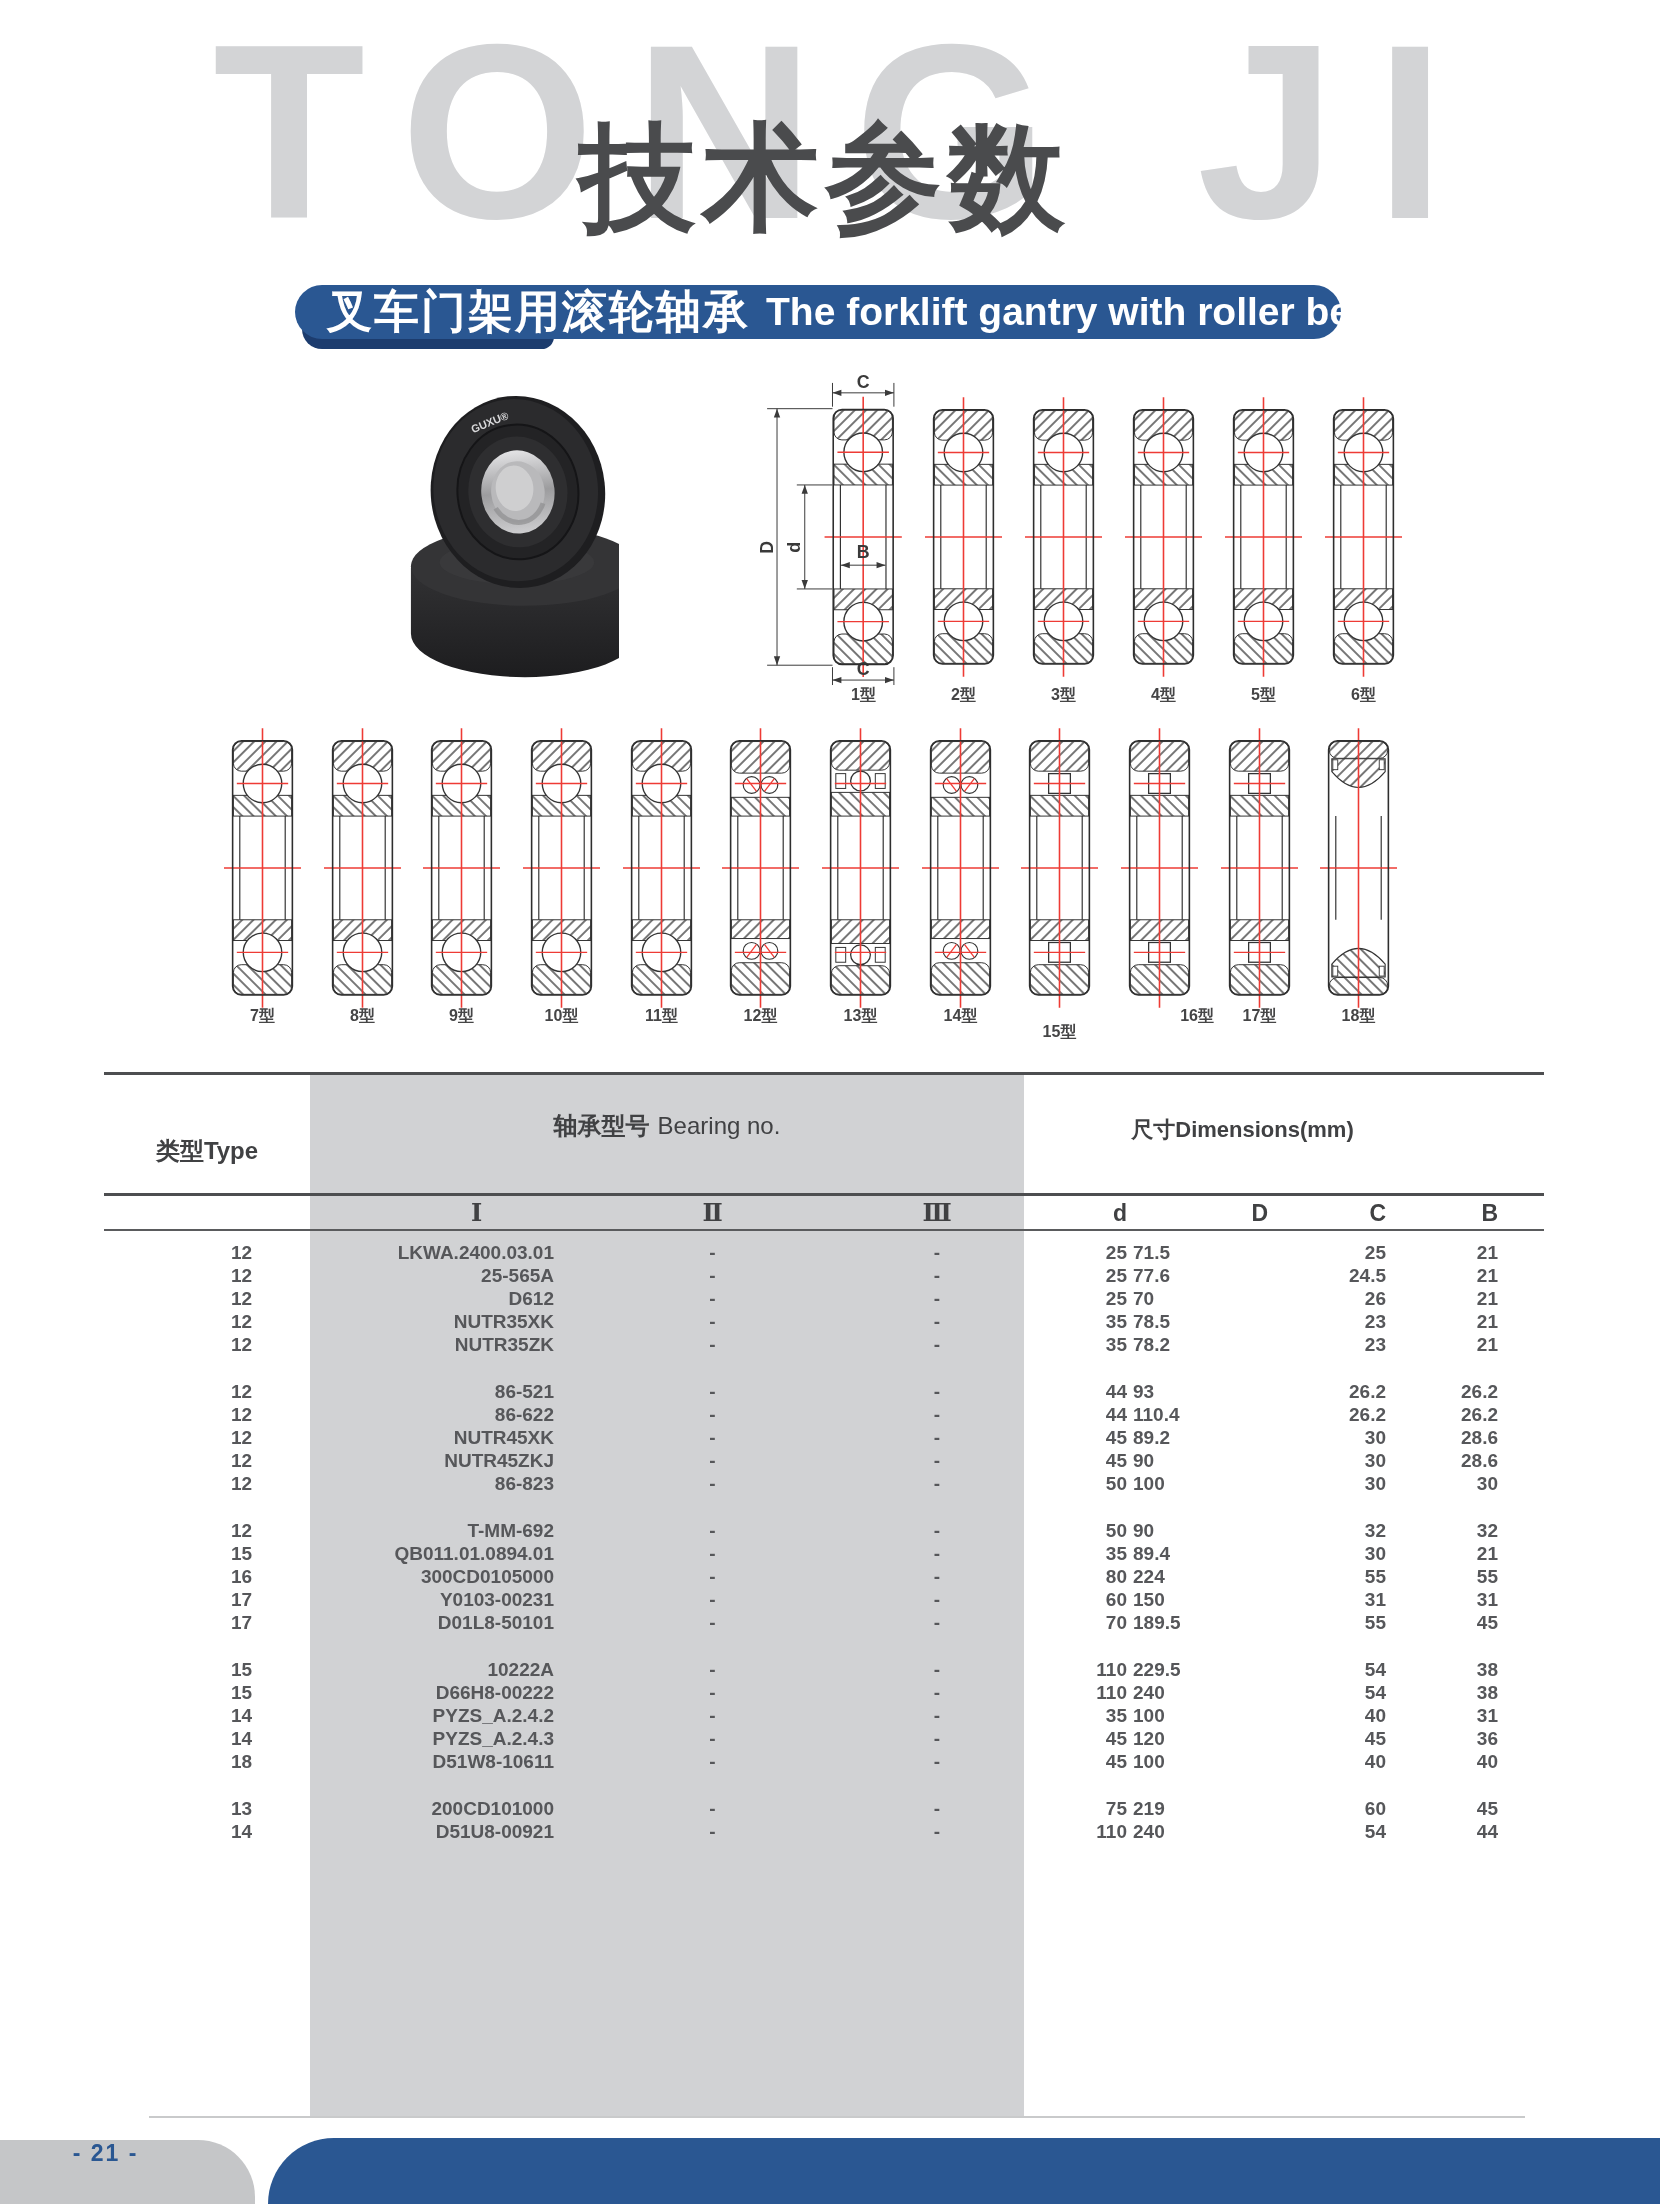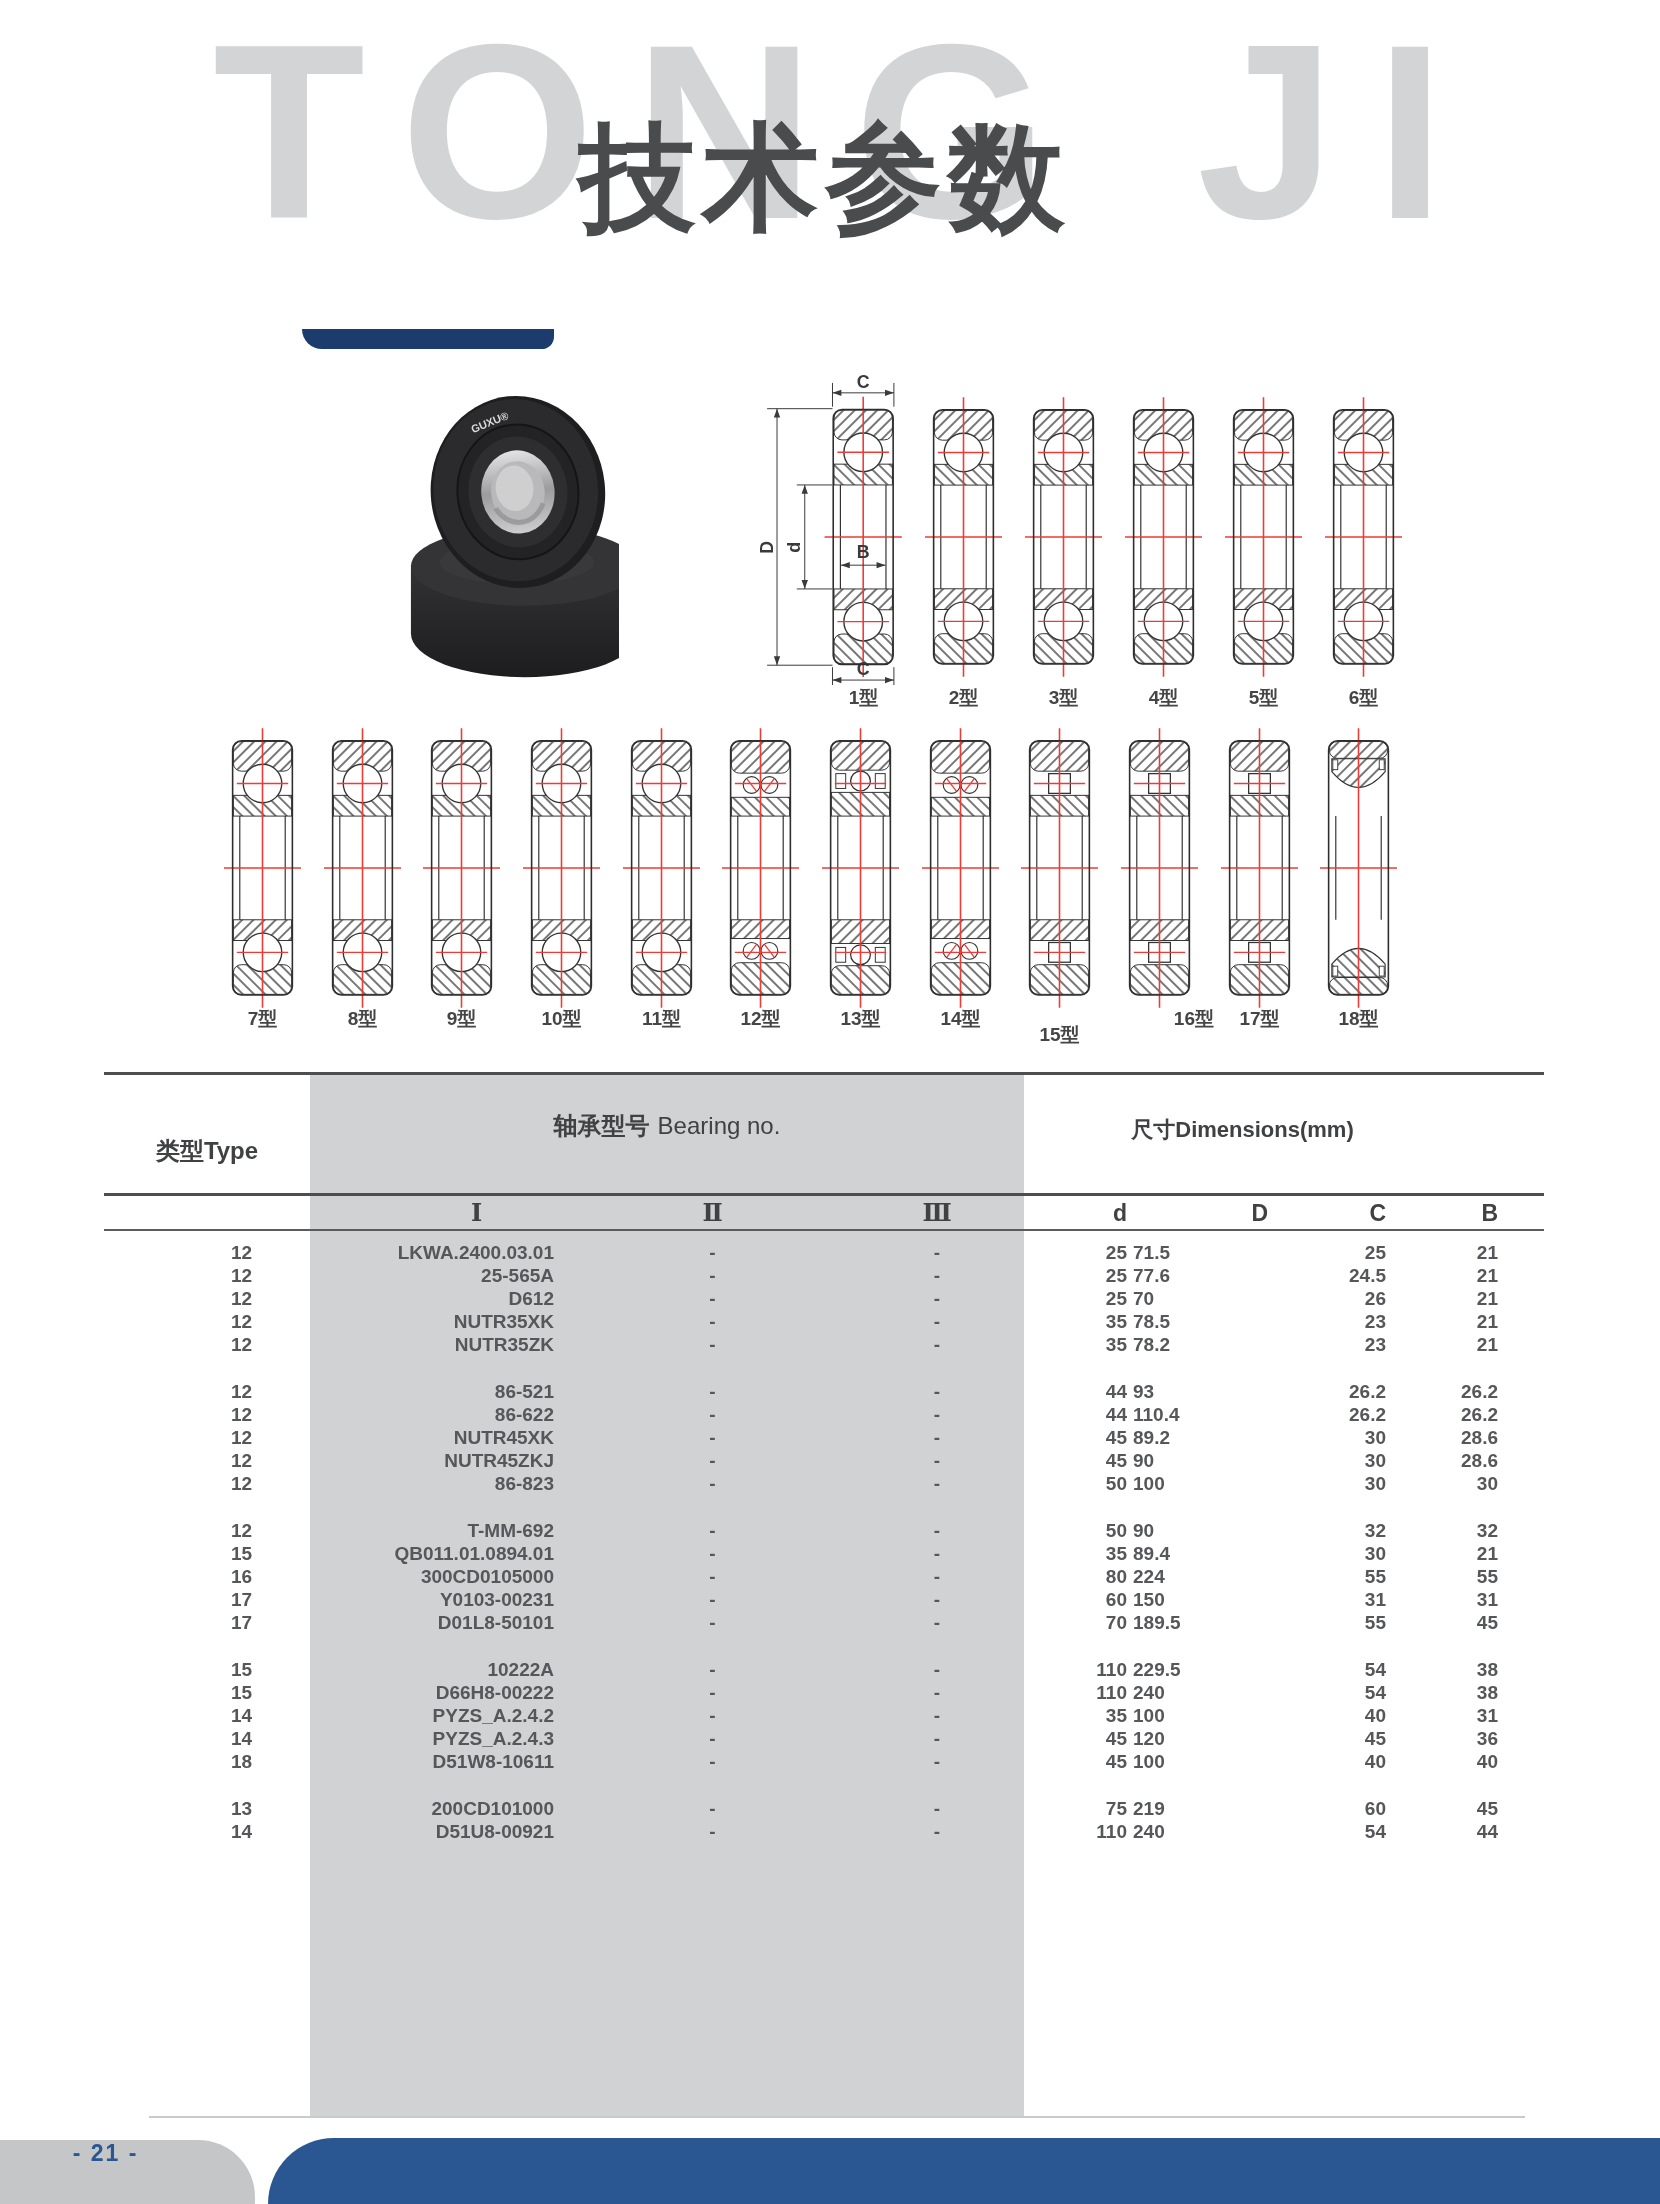--- a/index.html
+++ b/index.html
@@ -12,21 +12,21 @@
               letter-spacing:6px;color:#4a4b4d;z-index:3;line-height:1;}
   .banner-shadow{position:absolute;left:302px;top:329px;width:252px;height:20px;
                  background:#1c3c6e;border-radius:0 0 16px 26px;z-index:2;}
   .banner{position:absolute;left:295px;top:285px;width:1046px;height:54px;background:#2a5792;
           border-radius:28px;z-index:3;display:flex;align-items:center;padding-left:32px;
           box-sizing:border-box;white-space:nowrap;}
   .banner .zh{color:#fff;font-size:45px;font-weight:bold;letter-spacing:2px;}
   .banner .en{color:#fff;font-size:39px;font-weight:bold;margin-left:16px;letter-spacing:0px;}
   
   .diagram{position:absolute;z-index:2;}
-  .diag-label{position:absolute;width:109px;text-align:center;font-size:19px;font-weight:bold;
+  .diag-label{position:absolute;width:109px;text-align:center;font-size:16px;font-weight:bold;
               color:#454546;z-index:2;}
   
   .table-wrap{position:absolute;left:104px;top:1072px;width:1440px;height:1046px;z-index:2;}
   .gray-band{position:absolute;left:206px;top:0;width:714px;height:1044px;background:#d1d2d4;}
   .line-top{position:absolute;left:0;top:0;width:1440px;height:3px;background:#4d4e50;}
   .line-mid{position:absolute;left:0;top:121px;width:1440px;height:3px;background:#4d4e50;}
   .line-sub{position:absolute;left:0;top:157px;width:1440px;height:2px;background:#5a5b5d;}
   .line-bottom{position:absolute;left:45px;top:1044px;width:1376px;height:2px;background:#c9cacb;}
   .hdr{position:absolute;top:3px;height:118px;display:flex;align-items:center;justify-content:center;box-sizing:border-box;}
   .hdr-type{left:0;width:206px;padding-top:34px;font-size:24px;font-weight:bold;color:#404143;}
@@ -70,20 +70,24 @@
 </style>
 </head>
 <body>
 
 <div id="page">
 
   <div class="watermark">TONG JI</div>
   <div class="page-title">技术参数</div>
 
   <div class="banner-shadow"></div>
+  <div class="banner">
+    <span class="zh">叉车门架用滚轮轴承</span>
+    <span class="en">The forklift gantry with roller bearing</span>
+  </div>
 
   <svg class="photo" width="327" height="317" viewBox="0 0 330 320">
     <defs>
       <linearGradient id="met" x1="0" y1="0" x2="0" y2="1">
         <stop offset="0" stop-color="#e3e3e5"></stop>
           <stop offset="0.5" stop-color="#9c9c9e"></stop>
           <stop offset="1" stop-color="#cdcdcf"></stop>
       </linearGradient>
       <linearGradient id="drumg" x1="0" y1="0" x2="0" y2="1">
         <stop offset="0" stop-color="#39393b"></stop>

